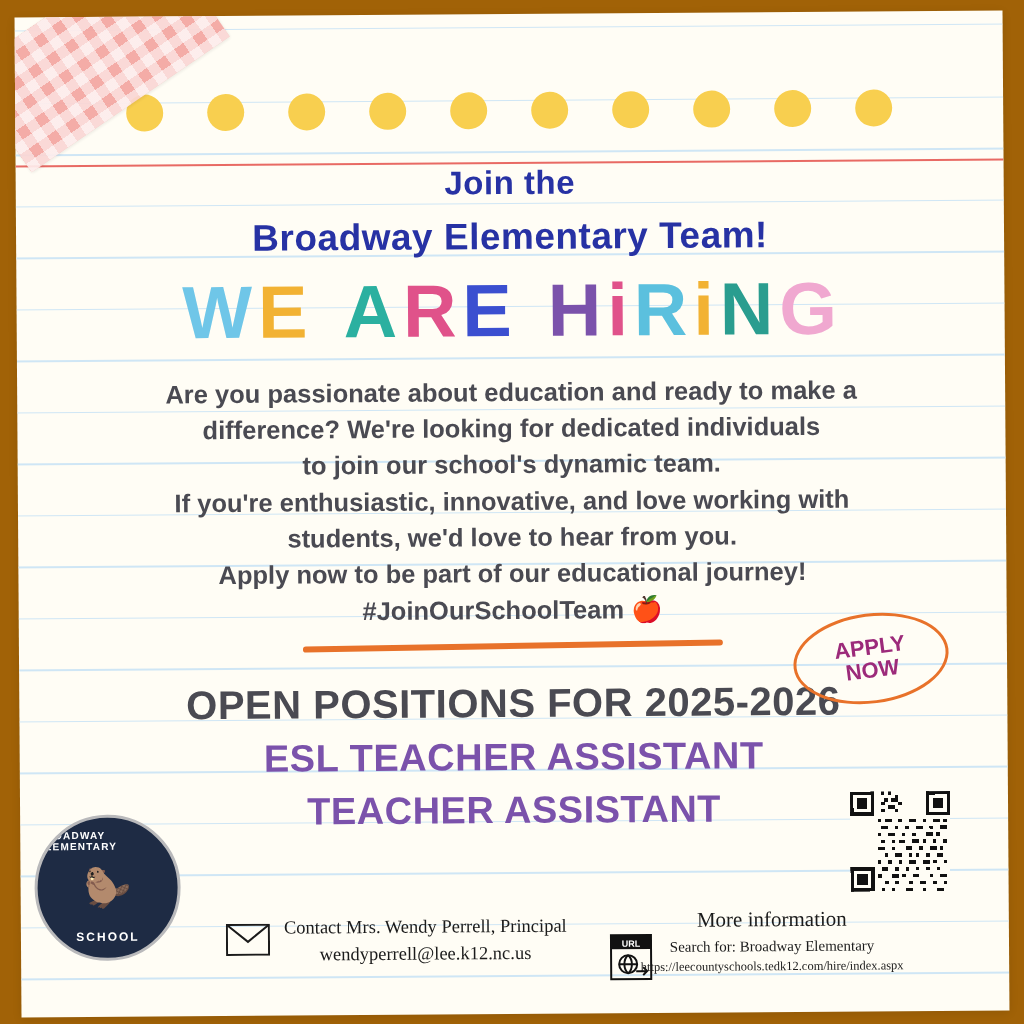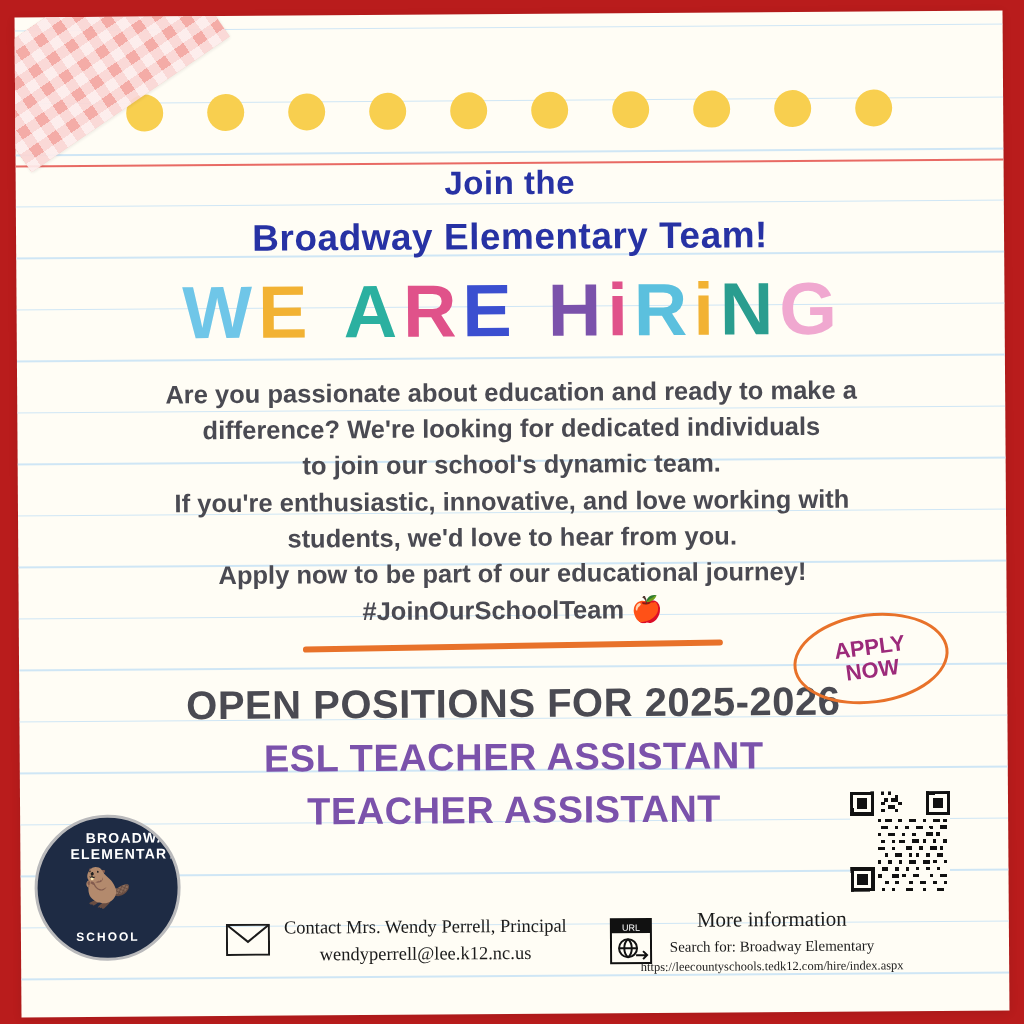--- a/index.html
+++ b/index.html
@@ -10,21 +10,21 @@
     width: 1024px;
     height: 1024px;
     overflow: hidden;
     font-family: "Liberation Sans", sans-serif;
     background: #f7d04a;
   }
   .poster {
     position: relative;
     width: 1024px;
     height: 1024px;
-    background: #b91c1c;
+    background: #a16207;
     overflow: hidden;
   }
   
   .paper {
     position: absolute;
     left: 18px;
     top: 14px;
     width: 988px;
     height: 1000px;
     background: #fffdf5;
@@ -193,22 +193,22 @@
     border-radius: 50%;
     background: #1e2b44;
     border: 3px solid #b9b9bb;
     color: #fff;
     overflow: hidden;
   }
   .logo .top-text {
     position: absolute;
     top: 12px;
     width: 100%;
-    text-align: right;
-    font-size: 14px;
+    text-align: left;
+    font-size: 10px;
     font-weight: bold;
     letter-spacing: 1.2px;
   }
   .logo .bottom-text {
     position: absolute;
     bottom: 14px;
     width: 100%;
     text-align: center;
     font-size: 12px;
     font-weight: bold;
@@ -232,23 +232,24 @@
   }
   .contact-text {
     font-family: "Liberation Serif", serif;
     font-size: 18.5px;
     line-height: 1.5;
     text-align: center;
   }
   .urlbox {
     position: absolute;
     left: 588px;
-    bottom: 48px;
+    bottom: 32px;
     width: 44px;
     height: 48px;
+    font-weight: bold;
   }
   .more-info {
     position: absolute;
     right: 42px;
     bottom: 38px;
     width: 390px;
     text-align: center;
     font-family: "Liberation Serif", serif;
     color: #1b1b1b;
   }

